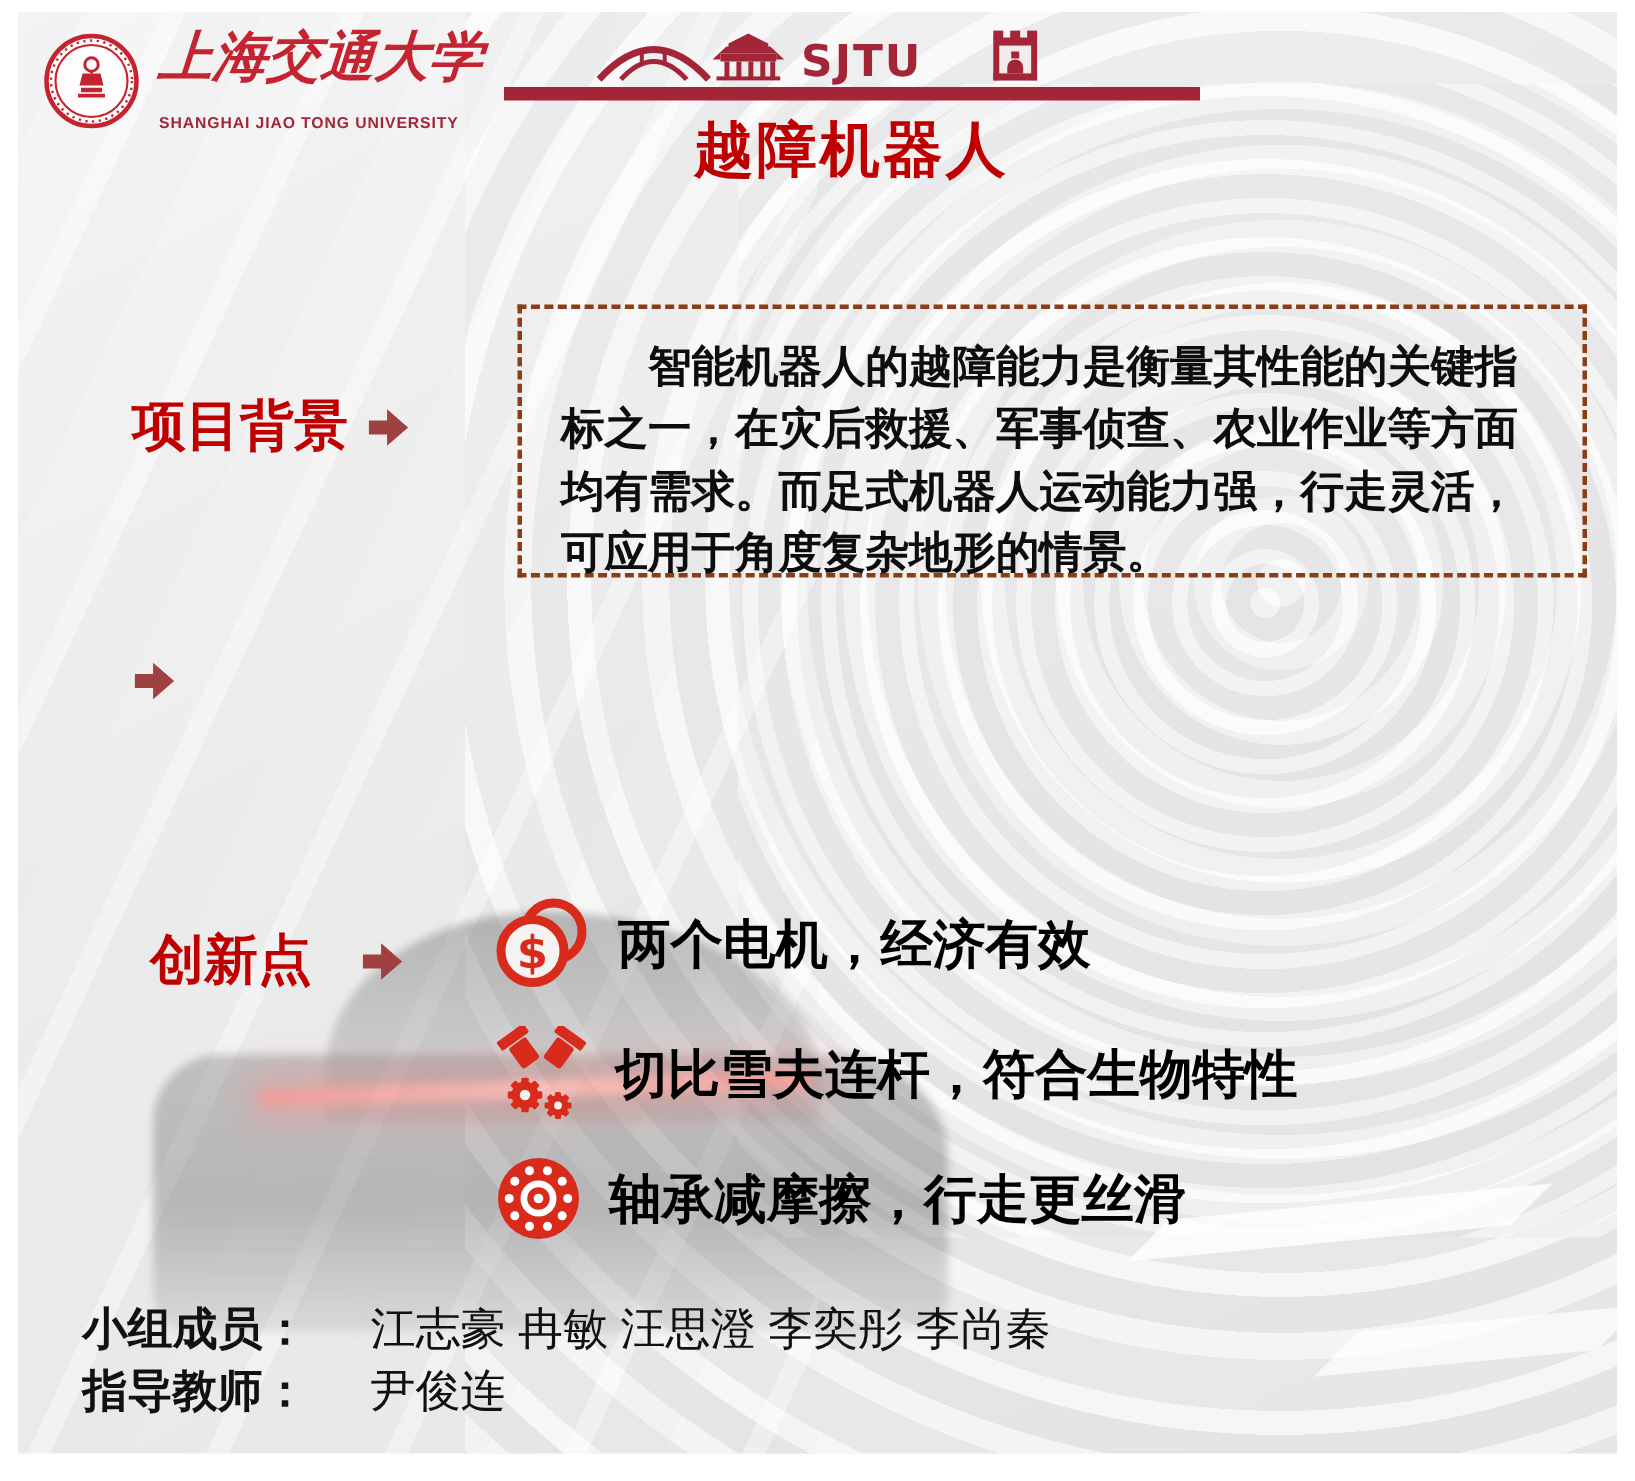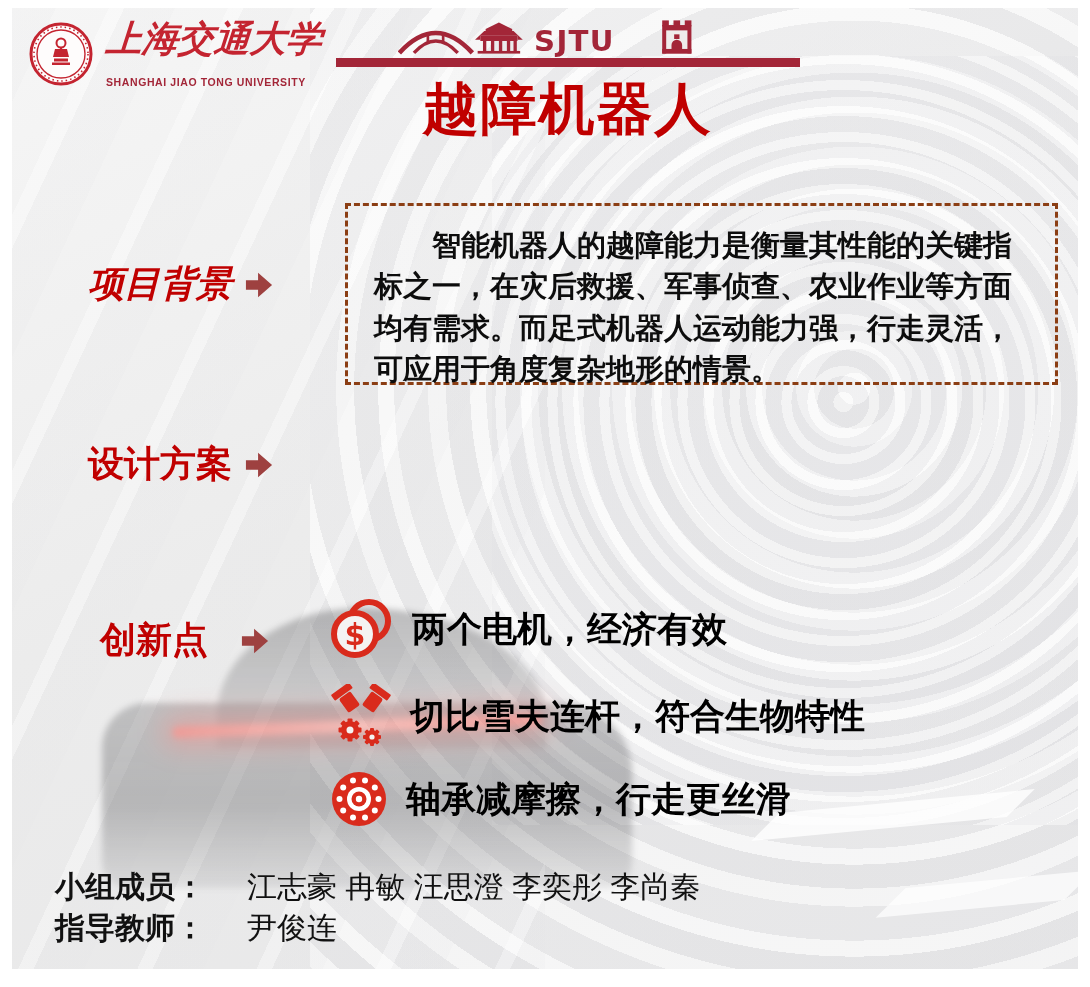--- a/index.html
+++ b/index.html
@@ -37,24 +37,24 @@
   
   .content{position:absolute;inset:0;}
   .logo{position:absolute;left:28px;top:20px;display:flex;align-items:center;gap:12px;}
   .brand{display:flex;flex-direction:column;}
   .brand-zh{font-family:"DejaVu Serif","Liberation Serif",serif;font-style:italic;font-weight:bold;
       font-size:36px;color:#C42430;transform:skewX(-4deg);line-height:1.05;}
   .brand-en{font-size:10.5px;font-weight:bold;letter-spacing:.6px;color:#A32638;margin-top:18px;}
   .header-art{position:absolute;left:398px;top:13px;width:312px;height:48px;}
   .header-line{position:absolute;left:336px;top:58px;width:464px;height:9px;background:#A32638;}
   .title{position:absolute;left:335px;top:72px;width:465px;text-align:center;
-      font-size:56px;font-weight:bold;color:#C00000;letter-spacing:2px;}
+      font-size:40px;font-weight:bold;color:#C00000;letter-spacing:2px;}
   .sec-label{position:absolute;display:flex;align-items:center;gap:12px;
       font-size:36px;font-weight:bold;color:#C00000;white-space:nowrap;}
-  .lbl-1{left:88px;top:260px;font-style:italic;}
+  .lbl-1{left:88px;top:260px;}
   .lbl-2{left:88px;top:440px;}
   .lbl-3{left:100px;top:616px;gap:32px;}
   .dash-box{position:absolute;left:345px;width:713px;border:3px dashed #8B3E14;
       box-sizing:border-box;padding:7px 14px 7px 14px;background:rgba(255,255,255,.06);
       font-size:29px;font-weight:bold;color:#0d0d0d;line-height:1.43;}
   .dash-box p{margin:12px;text-indent:2em;}
   .box-1{top:203px;height:182px;}
   .box-2{top:404px;height:141px;}
   .bullet{position:absolute;left:330px;display:flex;align-items:center;gap:18px;
       font-size:35px;font-weight:bold;color:#000;white-space:nowrap;}
@@ -138,21 +138,20 @@
 
     <div class="title">越障机器人</div>
 
     <div class="sec-label lbl-1">
       <span>项目背景</span>
       <svg width="30" height="28" viewBox="0 0 32 30">
         <path d="M2,10 h13 v-8 l15,13 -15,13 v-8 h-13 z" fill="#9E4140"></path>
       </svg>
     </div>
     <div class="sec-label lbl-2">
-      <span>设计方案</span>
       <svg width="30" height="28" viewBox="0 0 32 30">
         <path d="M2,10 h13 v-8 l15,13 -15,13 v-8 h-13 z" fill="#9E4140"></path>
       </svg>
     </div>
     <div class="sec-label lbl-3">
       <span>创新点</span>
       <svg width="30" height="28" viewBox="0 0 32 30">
         <path d="M2,10 h13 v-8 l15,13 -15,13 v-8 h-13 z" fill="#9E4140"></path>
       </svg>
     </div>

